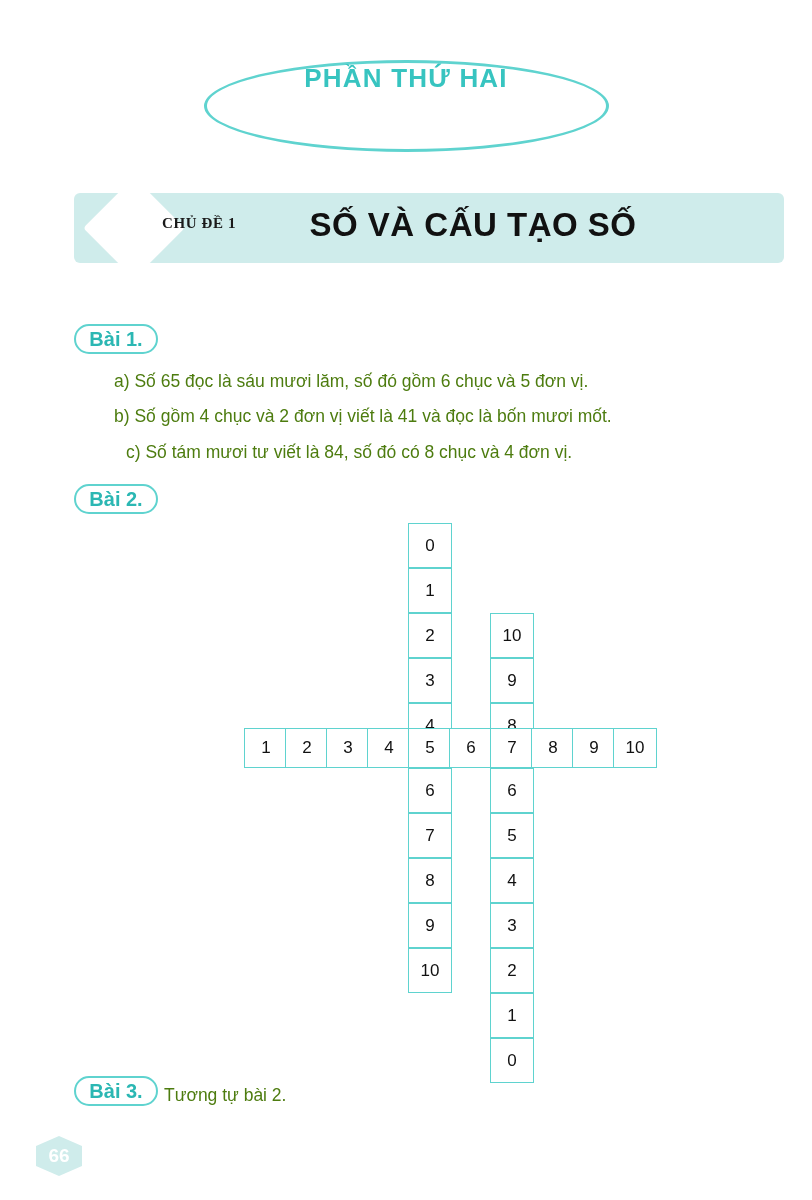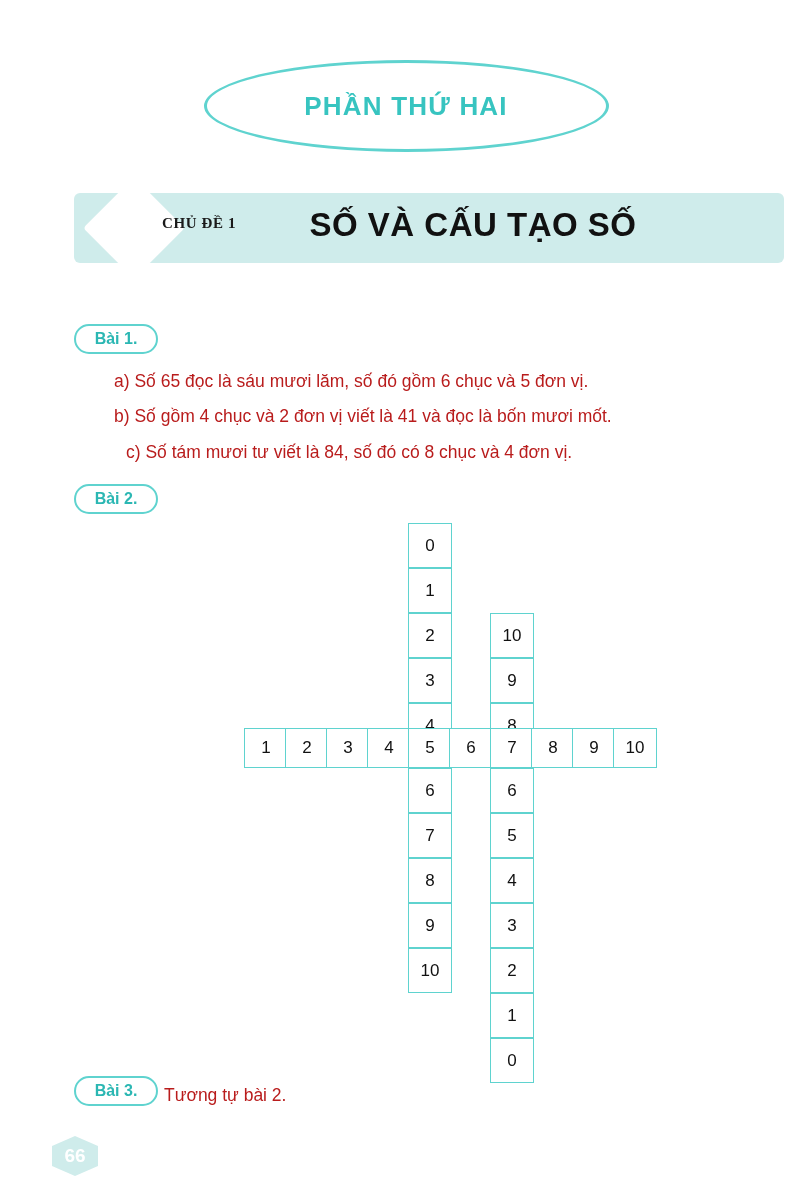--- a/index.html
+++ b/index.html
@@ -28,21 +28,20 @@
   .banner {
     width: 405px;
     height: 92px;
     border-radius: 50% / 50%;
     background: #ffffff;
     border: 3px solid #5fd3cf;
     box-sizing: border-box;
     display: flex;
     flex-direction: column;
     align-items: center;
-    justify-content: center;
     gap: 14px;
   }
   .banner-line {
     color: #37c4c0;
     font-size: 26px;
     font-weight: bold;
     letter-spacing: 1.2px;
     line-height: 1.18;
     text-align: center;
   }
@@ -95,34 +94,34 @@
 
   
   .pill {
     position: absolute;
     width: 84px;
     height: 30px;
     border: 2px solid #5fd3cf;
     border-radius: 16px;
     background: #ffffff;
     color: #2bb7b3;
-    font-size: 16px;
+    font-size: 20px;
     font-weight: bold;
     display: flex;
     align-items: center;
     justify-content: center;
     box-sizing: border-box;
   }
 
   
   .para {
     position: absolute;
     font-size: 17.5px;
     line-height: 1.45;
-    color: #b91c1c;
+    color: #4d7c0f;
     white-space: nowrap;
   }
 
   
   .grid-area {
     position: absolute;
     left: 0;
     top: 0;
     width: 812px;
     height: 1200px;
@@ -142,21 +141,21 @@
     background: #ffffff;
     pointer-events: auto;
   }
   .cell.row-cell {
     height: 40px;
   }
 
   
   .page-num {
     position: absolute;
-    left: 52px;
+    left: 36px;
     top: 1136px;
     width: 46px;
     height: 40px;
     background: #cfeceb;
     color: #ffffff;
     font-size: 19px;
     font-weight: bold;
     display: flex;
     align-items: center;
     justify-content: center;

